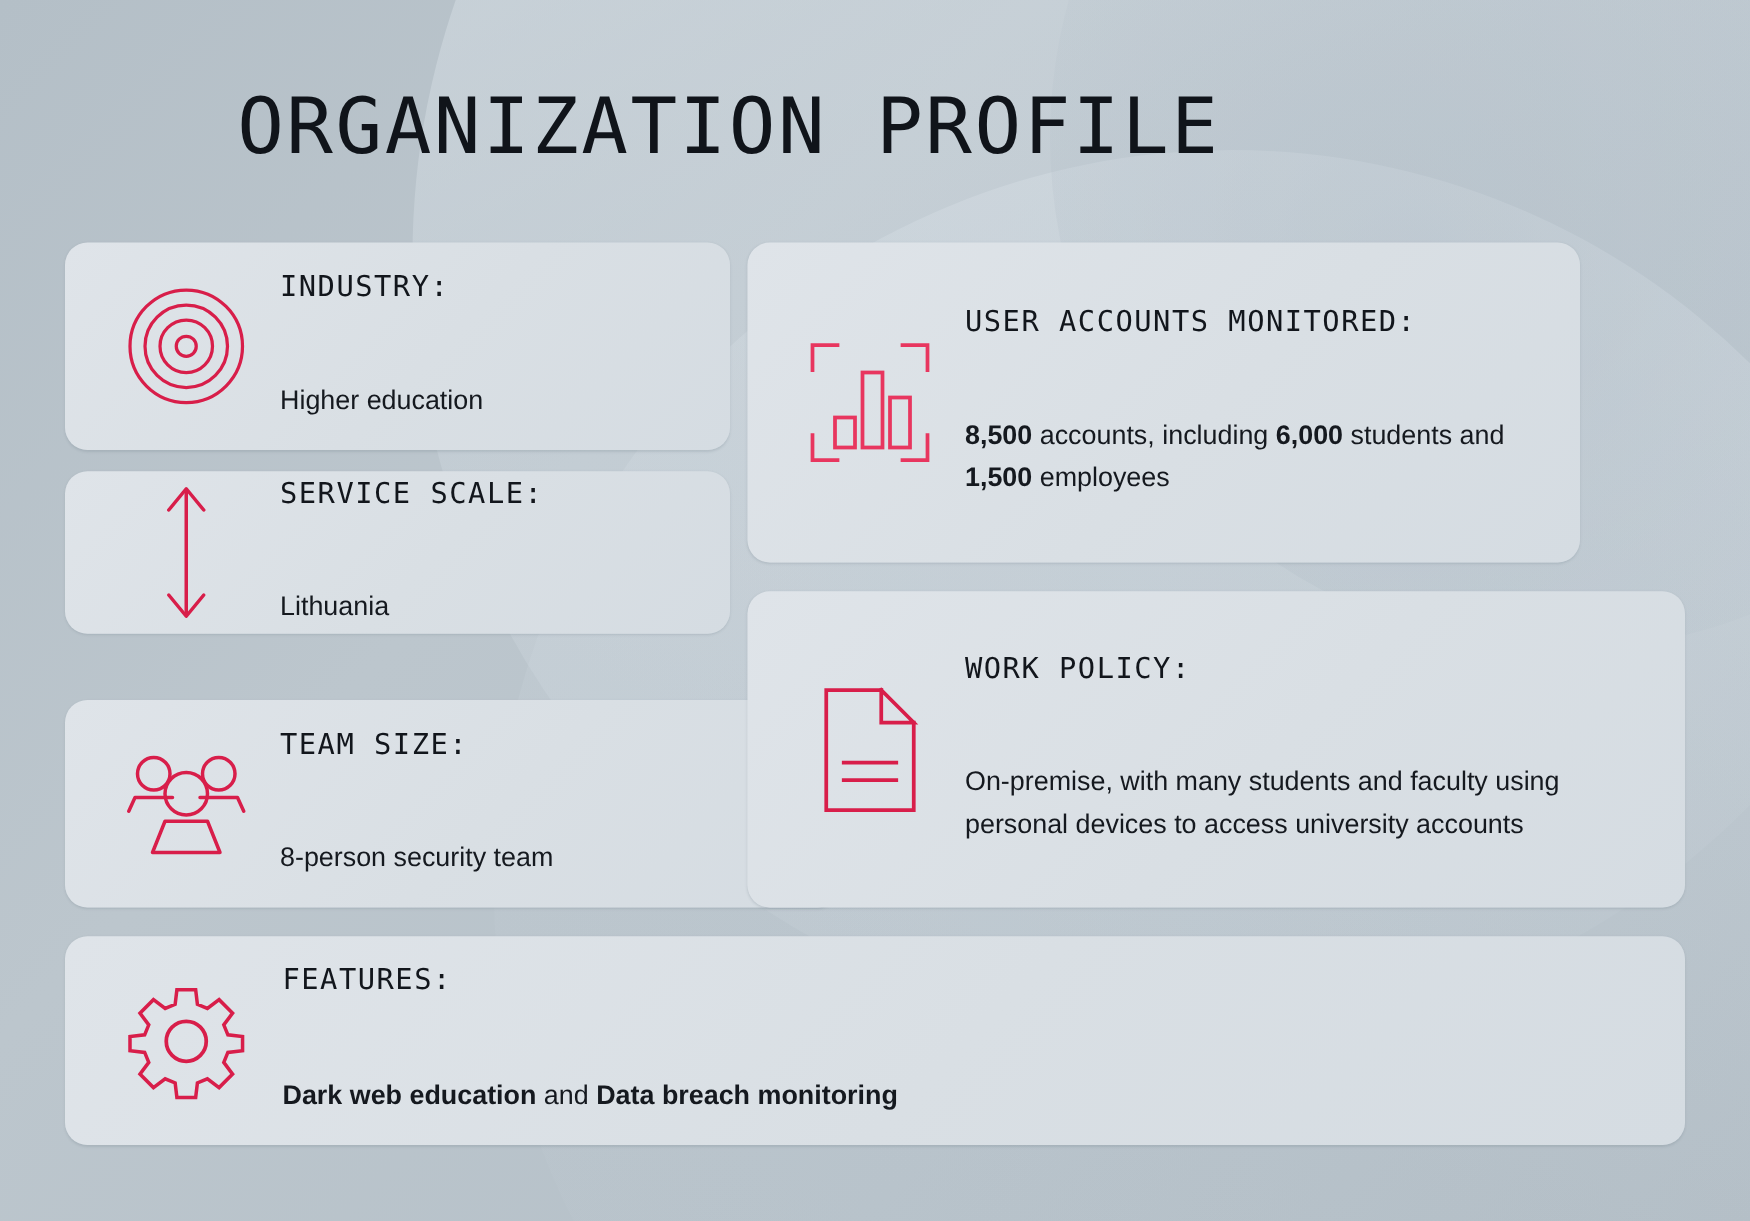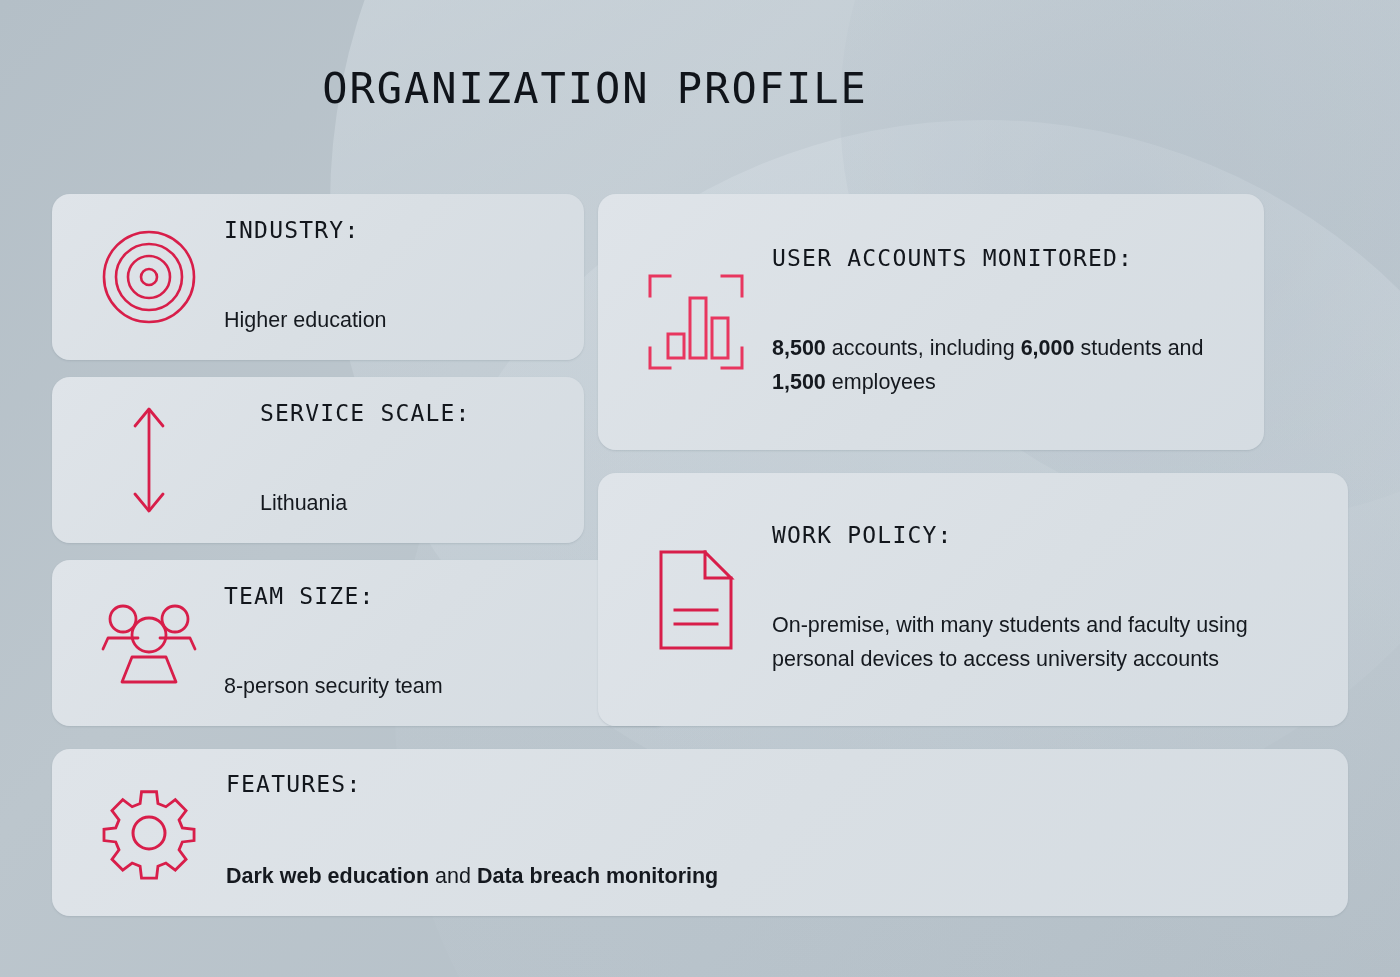--- a/index.html
+++ b/index.html
@@ -49,26 +49,26 @@
     top: -300px;
     width: 820px;
     height: 820px;
     border-radius: 50%;
     background: radial-gradient(circle at 35% 65%, rgba(176,188,198,0.45) 0%, rgba(176,188,198,0.0) 70%);
     pointer-events: none;
   }
 
   .page-title {
     position: absolute;
-    left: 12px;
+    left: 0;
     top: 64px;
     width: 1166px;
     text-align: center;
     font-family: "DejaVu Sans Mono", "Liberation Mono", monospace;
-    font-size: 42px;
+    font-size: 62px;
     font-weight: 400;
     letter-spacing: 2px;
     color: #10141a;
     white-space: nowrap;
   }
 
   .grid {
     position: absolute;
     left: 52px;
     top: 194px;
@@ -114,21 +114,21 @@
     font-size: 21.5px;
     font-weight: 400;
     color: #15191f;
     line-height: 1.58;
     margin-top: 45px;
   }
   .card-body b { font-weight: 700; }
 
   
   #card-industry   { left: 0;    top: 0;    width: 532px; height: 166px; }
-  #card-scale      { left: 0;    top: 183px; width: 532px; height: 166px; gap: 36px; }
+  #card-scale      { left: 0;    top: 183px; width: 532px; height: 130px; }
   #card-team       { left: 0;    top: 366px; width: 620px; height: 166px; }
   #card-accounts   { left: 546px; top: 0;    width: 666px; height: 256px; }
   #card-policy     { left: 546px; top: 279px; width: 750px; height: 253px; align-items: center; }
   #card-features   { left: 0;    top: 555px; width: 1296px; height: 167px; }
 
   #card-industry .icon-wrap,
   #card-scale .icon-wrap,
   #card-team .icon-wrap,
   #card-features .icon-wrap { width: 150px; }
   #card-accounts .icon-wrap,

